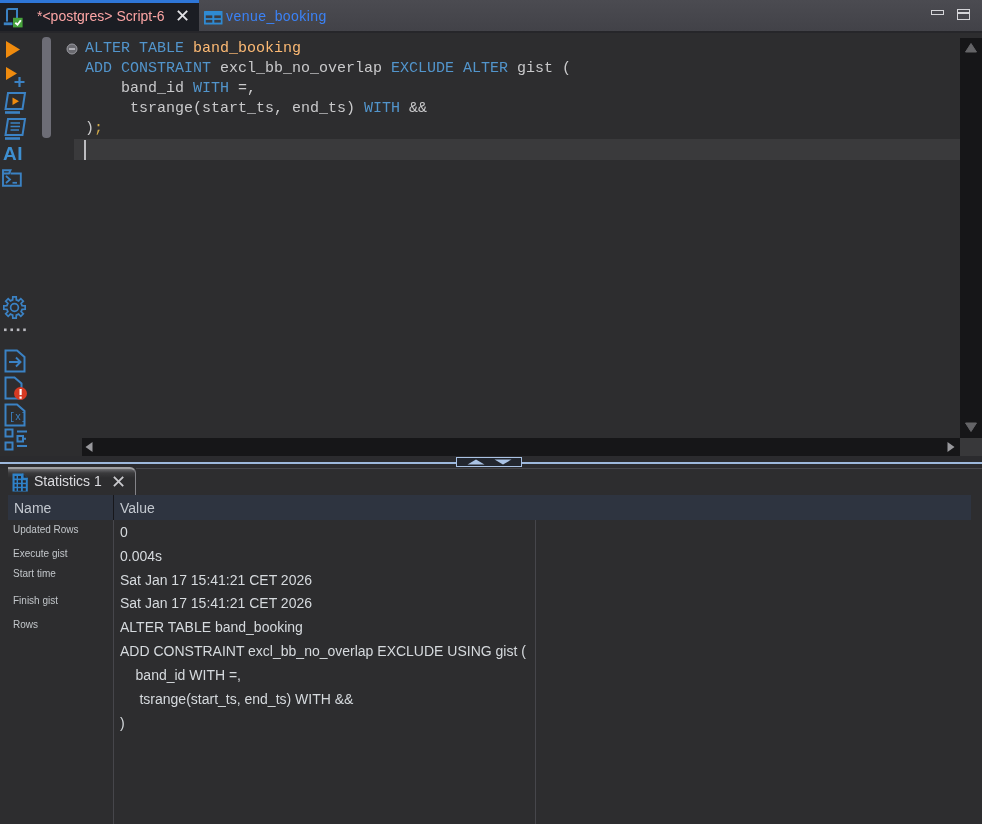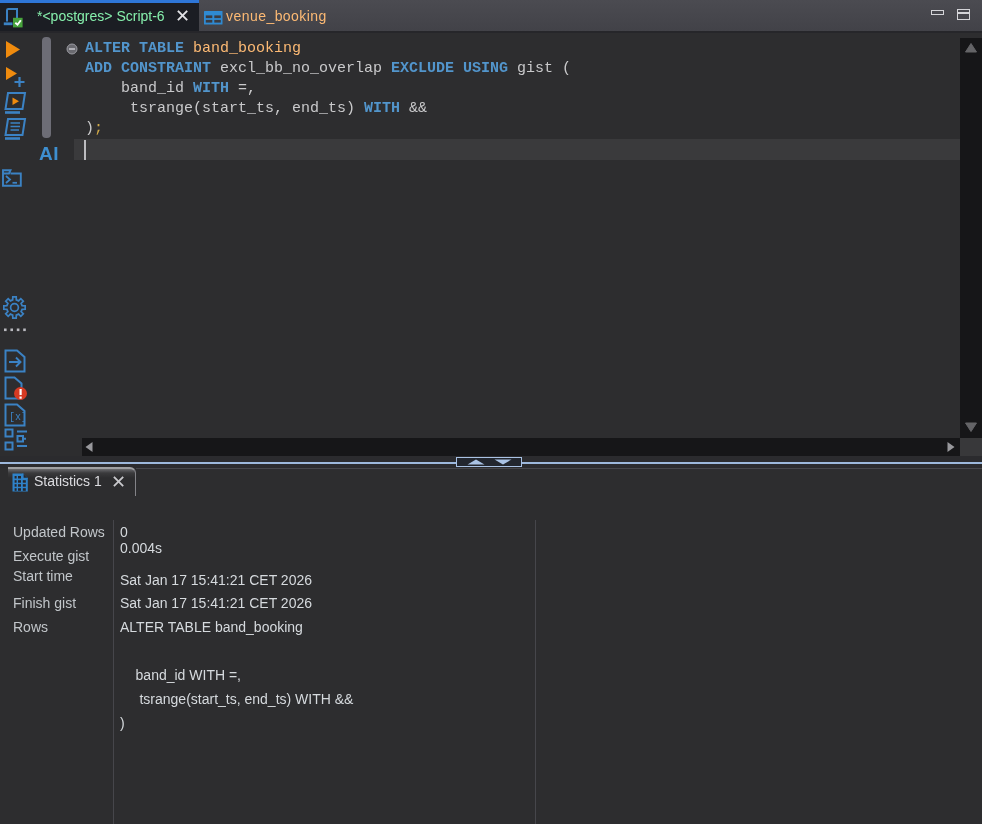--- a/index.html
+++ b/index.html
@@ -3,34 +3,34 @@
 <meta charset="utf-8">
 <style>
   html,body{margin:0;padding:0;}
   body{width:982px;height:824px;background:#2d2d2f;font-family:"Liberation Sans",sans-serif;overflow:hidden;position:relative;}
   .abs{position:absolute;}
   
   #tabbar{left:0;top:0;width:982px;height:31px;background:linear-gradient(#4b4b51,#424248);}
   #tabbar-border{left:0;top:31px;width:982px;height:2px;background:#26262a;}
   #tab1{left:0;top:0;width:199px;height:31px;background:#1b1d23;}
   #tab1-blue{left:0;top:0;width:199px;height:3px;background:#2e76d8;}
-  #tab1-text{left:37px;top:8px;font-size:14px;color:#86efac;white-space:pre;}
+  #tab1-text{left:37px;top:8px;font-size:14px;color:#fca5a5;white-space:pre;}
   #tab1-x{left:175px;top:4.5px;font-size:18px;color:#e2e2e6;}
-  #tab2-text{left:226px;top:8px;font-size:14px;letter-spacing:0.45px;color:#fdba74;white-space:pre;}
+  #tab2-text{left:226px;top:8px;font-size:14px;letter-spacing:0.45px;color:#3b82f6;white-space:pre;}
   
   #winmin{left:931px;top:10px;width:11px;height:3px;border:1.5px solid #d4d4d8;}
   #winmax{left:957px;top:9px;width:11px;height:9px;border:1.3px solid #d4d4d8;}
   #winmax-line{left:957.5px;top:12px;width:12.6px;height:1.6px;background:#d4d4d8;}
   
   #editor{left:0;top:33px;width:982px;height:405px;background:#2d2d2f;}
   #graybar{left:42px;top:4px;width:9px;height:101px;background:#6d6d76;border-radius:4px;}
   #curline{left:74px;top:106px;width:885.5px;height:21px;background:#3a3a3c;}
   #cursor{left:84px;top:107px;width:2px;height:19.5px;background:#bcbcc0;}
   #code{left:85px;top:5.5px;font-family:"Liberation Mono",monospace;font-size:15px;line-height:20.2px;color:#c9c9cb;white-space:pre;}
-  #code b{font-weight:bold;color:#5295cc;}
+  #code b{font-weight:normal;color:#5295cc;}
   .ident{color:#fdba74;}
   .gold{color:#cfa848;}
   
   #vsb{left:959.5px;top:5px;width:22px;height:400px;background:#161618;}
   #hsb{left:82px;top:405px;width:877.5px;height:18px;background:#161618;}
   #hsb-corner{left:959.5px;top:405px;width:22.5px;height:18px;background:#38383a;}
   
   #sash{left:0;top:456px;width:982px;height:12px;background:#2b2b2e;}
   #sashline{left:0;top:6px;width:982px;height:1.5px;background:#9db8dc;}
   #sashpill{left:456px;top:1px;width:64px;height:8px;border:1.5px solid #a9c2e4;background:#22262e;}
@@ -39,21 +39,21 @@
   #ptabrow{left:0;top:0;width:982px;height:27px;background:#2d2d2f;}
   #ptabrow-line{left:128px;top:0px;width:854px;height:1px;background:#47474b;}
   #ptab{left:0;top:-1px;width:127px;height:27px;border-top:2px solid #9fa0a3;border-right:1.5px solid #838388;border-top-right-radius:6px;background:linear-gradient(#6b6b6e 0px,#3a3a3c 4px,#2d2d2f 9px);}
   #ptab-text{left:26px;top:5px;font-size:14px;color:#dcdce0;}
   #ptab-x{left:103px;top:2.5px;font-size:18px;color:#c9c9cd;}
   #phead{left:0;top:27px;width:963px;height:25px;background:#2e3440;}
   #phead .h{top:5px;font-size:14px;color:#c3c8cf;position:absolute;}
   .vline1{left:105px;width:1px;background:#17171b;position:absolute;}
   #vl-body1{left:105px;top:52px;width:1px;height:304px;background:#46464b;position:absolute;}
   #vl-body2{left:527px;top:52px;width:1px;height:304px;background:#46464b;position:absolute;}
-  .nrow{position:absolute;left:5px;font-size:14px;color:#c2c6ca;white-space:pre;}
+  .nrow{position:absolute;left:5px;font-size:10px;color:#c2c6ca;white-space:pre;}
   .vrow{position:absolute;left:112px;font-size:14px;color:#d6dade;white-space:pre;}
 </style>
 </head>
 <body>
   <div class="abs" id="tabbar"></div>
   <div class="abs" id="tab1"></div>
   <div class="abs" id="tab1-blue"></div>
   <div class="abs" id="tab1-text">*&lt;postgres&gt; Script-6</div>
   <div class="abs" id="tab1-x">✕</div>
   <div class="abs" id="tab2-text">venue_booking</div>
@@ -87,21 +87,21 @@
     <svg class="abs" style="left:3px;top:58px;" width="26" height="25" viewBox="0 0 26 25">
       <path d="M5 2 H22 L19.5 18 H2.5 Z" fill="none" stroke="#3b82c4" stroke-width="2"></path>
       <path d="M2 21.5 H17" stroke="#3b82c4" stroke-width="2.6"></path>
       <path d="M9.5 6.5 L16 10.2 L9.5 14 Z" fill="#ef8b0e"></path>
     </svg>
     <svg class="abs" style="left:3px;top:84px;" width="26" height="26" viewBox="0 0 26 26">
       <path d="M5 2 H22 L19.5 18 H2.5 Z" fill="none" stroke="#3b82c4" stroke-width="2"></path>
       <path d="M2 21.5 H17" stroke="#3b82c4" stroke-width="2.6"></path>
       <path d="M7.5 6 H17 M7.5 9.5 H17 M7.5 13 H16" stroke="#3b82c4" stroke-width="1.6"></path>
     </svg>
-    <div class="abs" style="left:3px;top:110px;font-size:19px;font-weight:bold;color:#3e8fd0;letter-spacing:0.5px;margin-left:36px;">AI</div>
+    <div class="abs" style="left:3px;top:110px;font-size:19px;font-weight:bold;color:#3e8fd0;letter-spacing:0.5px;">AI</div>
     <svg class="abs" style="left:2px;top:136px;" width="20" height="18" viewBox="0 0 20 18">
       <path d="M1 4.5 H7 L8.5 1.2 H1 Z M1 4.5 V16.8 H18.8 V4.5 H8.5" fill="none" stroke="#3b82c4" stroke-width="1.9"></path>
       <path d="M4 7 L8 10.5 L4 14" stroke="#3b82c4" stroke-width="1.8" fill="none"></path>
       <path d="M10.5 13.8 H15" stroke="#3b82c4" stroke-width="1.8"></path>
     </svg>
     <svg class="abs" style="left:3px;top:263px;" width="23" height="23" viewBox="0 0 23 23">
       <path d="M22.2 9.8 L22.2 13.2 L19.1 13.3 L18.1 15.6 L20.3 17.8 L17.8 20.3 L15.6 18.1 L13.3 19.1 L13.2 22.2 L9.8 22.2 L9.7 19.1 L7.4 18.1 L5.2 20.3 L2.7 17.8 L4.9 15.6 L3.9 13.3 L0.8 13.2 L0.8 9.8 L3.9 9.7 L4.9 7.4 L2.7 5.2 L5.2 2.7 L7.4 4.9 L9.7 3.9 L9.8 0.8 L13.2 0.8 L13.3 3.9 L15.6 4.9 L17.8 2.7 L20.3 5.2 L18.1 7.4 L19.1 9.7 Z" fill="none" stroke="#3b82c4" stroke-width="1.7"></path>
       <circle cx="11.5" cy="11.5" r="3.9" fill="none" stroke="#3b82c4" stroke-width="1.7"></circle>
     </svg>
     <svg class="abs" style="left:4px;top:294px;" width="26" height="6">
@@ -129,21 +129,21 @@
         <rect x="1.5" y="1.5" width="7" height="7"></rect>
         <rect x="1.5" y="14.5" width="7" height="7"></rect>
         <rect x="13.5" y="8" width="5.5" height="5.5"></rect>
         <path d="M13 3.5 H23 M22 10.8 H19 M13 18 H23"></path>
       </g>
     </svg>
     <div class="abs" id="graybar"></div>
     <div class="abs" id="curline"></div>
     <div class="abs" id="cursor"></div>
     <div class="abs" id="code"><b>ALTER TABLE</b> <span class="ident">band_booking</span>
-<b>ADD CONSTRAINT</b> excl_bb_no_overlap <b>EXCLUDE USING</b> gist (
+<b>ADD CONSTRAINT</b> excl_bb_no_overlap <b>EXCLUDE ALTER</b> gist (
     band_id <b>WITH</b> =,
      tsrange(start_ts, end_ts) <b>WITH</b> &amp;&amp;
 )<span class="gold">;</span></div>
     <svg class="abs" style="left:66px;top:10px;" width="12" height="12" viewBox="0 0 12 12">
       <circle cx="6" cy="6" r="5" fill="#6a6a70" stroke="#9b9ba2" stroke-width="1"></circle>
       <path d="M3 6 H9" stroke="#cfcfd4" stroke-width="1.4"></path>
     </svg>
     <div class="abs" id="vsb"></div>
     <div class="abs" id="hsb"></div>
     <div class="abs" id="hsb-corner"></div>
@@ -187,28 +187,34 @@
       <rect x="6" y="11.2" width="3" height="2.5" fill="#26262b"></rect>
       <rect x="10.8" y="11.2" width="3" height="2.5" fill="#26262b"></rect>
       <rect x="2.6" y="15.2" width="2" height="2.6" fill="#26262b"></rect>
       <rect x="6" y="15.2" width="3" height="2.6" fill="#26262b"></rect>
       <rect x="10.8" y="15.2" width="3" height="2.6" fill="#26262b"></rect>
       <path d="M11 0.5 V5.3 H15.8 Z" fill="#26262b"></path>
       <path d="M11 0.5 L11 5.3 L15.8 5.3" fill="none" stroke="#2f82c8" stroke-width="1.2"></path>
     </svg>
     <div class="abs" id="ptab-text">Statistics 1</div>
     <div class="abs" id="ptab-x">✕</div>
+    <div class="abs" id="phead">
+      <div class="h" style="left:6px;">Name</div>
+      <div class="h" style="left:112px;">Value</div>
+      <div class="vline1" style="top:0;height:25px;"></div>
+    </div>
     <div class="abs" id="vl-body1"></div>
     <div class="abs" id="vl-body2"></div>
     <div class="nrow" style="top:56px;">Updated Rows</div>
     <div class="nrow" style="top:80px;">Execute gist</div>
     <div class="nrow" style="top:100px;">Start time</div>
     <div class="nrow" style="top:127px;">Finish gist</div>
     <div class="nrow" style="top:151px;">Rows</div>
     <div class="vrow" style="top:56px;">0</div>
-    <div class="vrow" style="top:72px;">0.004s</div>
+    <div class="vrow" style="top:80px;">0.004s</div>
     <div class="vrow" style="top:104px;">Sat Jan 17 15:41:21 CET 2026</div>
     <div class="vrow" style="top:127px;">Sat Jan 17 15:41:21 CET 2026</div>
     <div class="vrow" style="top:151px;">ALTER TABLE band_booking</div>
+    <div class="vrow" style="top:175px;">ADD CONSTRAINT excl_bb_no_overlap EXCLUDE USING gist (</div>
     <div class="vrow" style="top:199px;">&nbsp;&nbsp;&nbsp;&nbsp;band_id WITH =,</div>
     <div class="vrow" style="top:223px;">&nbsp;&nbsp;&nbsp;&nbsp;&nbsp;tsrange(start_ts, end_ts) WITH &amp;&amp;</div>
     <div class="vrow" style="top:247px;">)</div>
   </div>
 
 </body></html>

